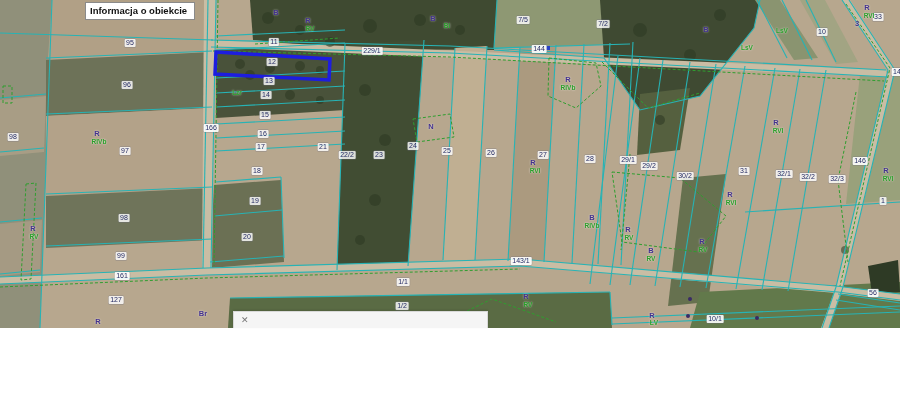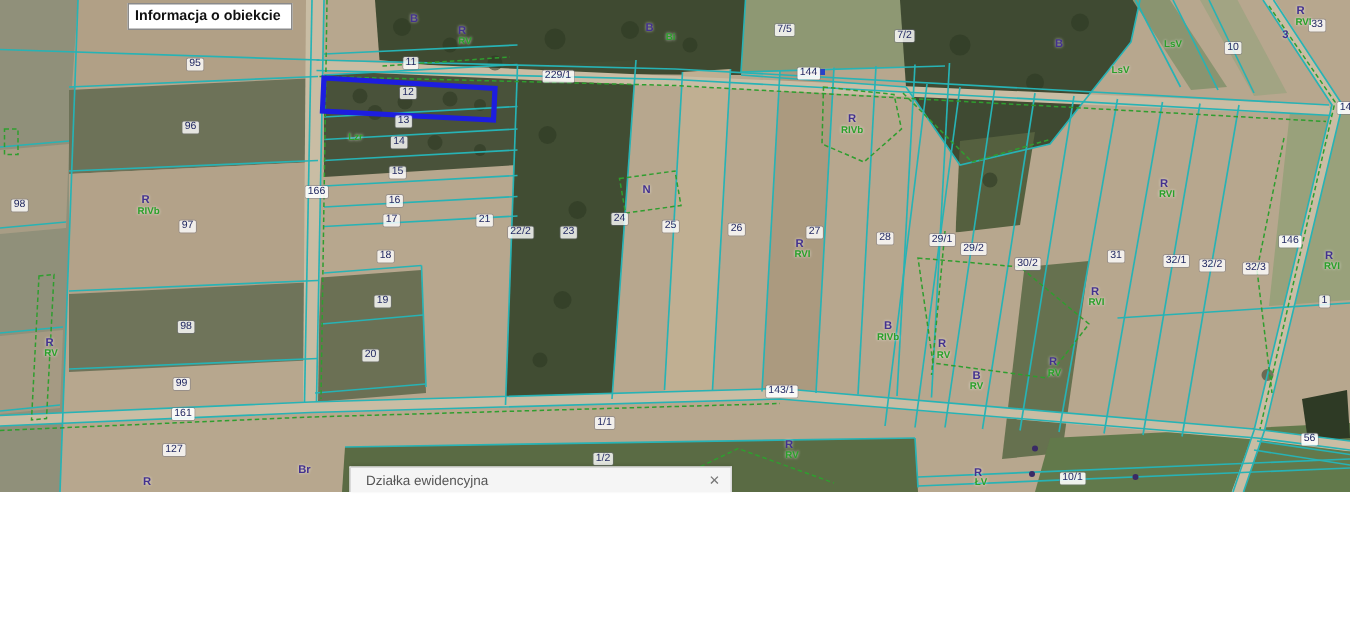--- a/index.html
+++ b/index.html
@@ -271,15 +271,14 @@
       <span class="lab lab-s" style="left: 447px; top: 25px;">Bi</span>
       <span class="lab lab-s" style="left: 654px; top: 322px;">ŁV</span>
     </div>
 </div>
 
 <div id="footer-white"></div>
 
 <div id="tooltip">Informacja o obiekcie</div>
 
 <div id="panel">
-  <span class="title">Działka ewidencyjna</span>
   <span class="close">✕</span>
 </div>
 
 </body></html>

